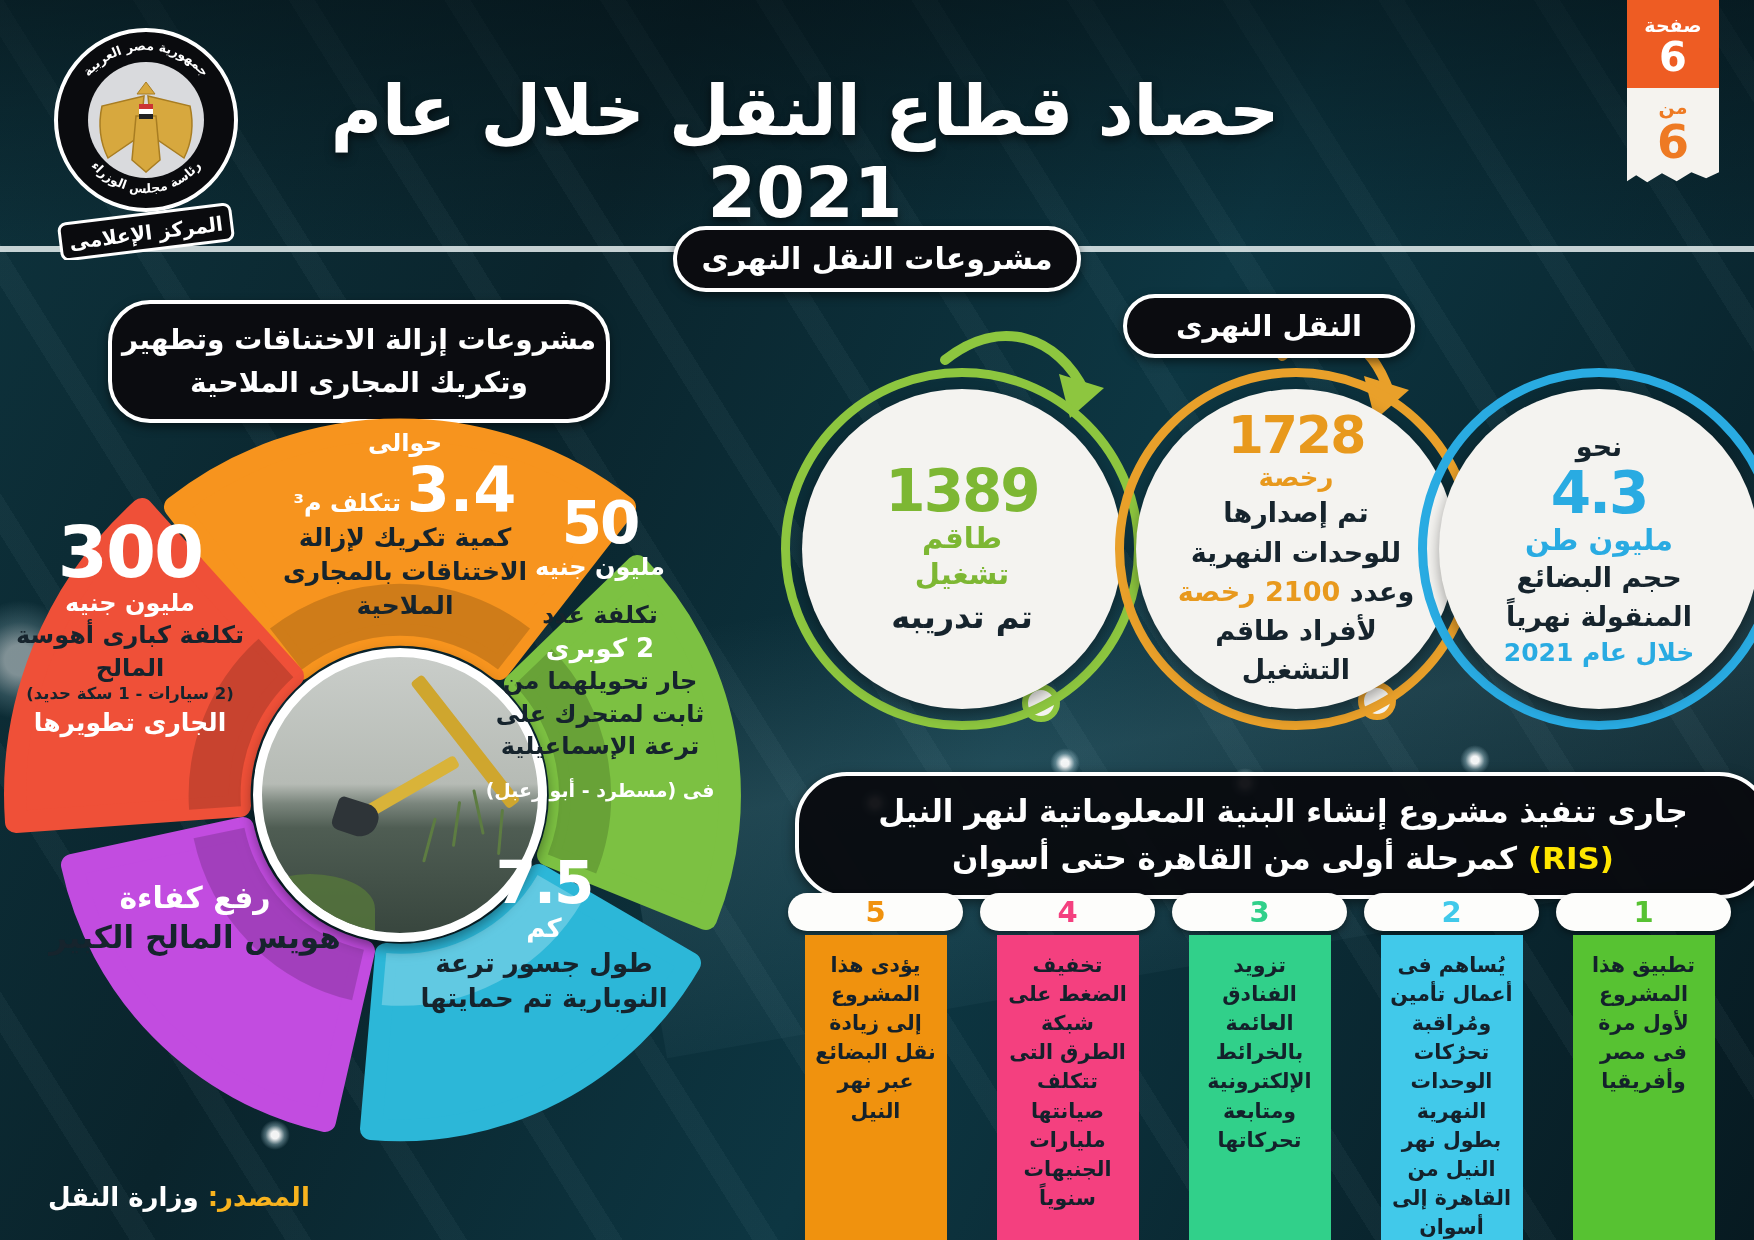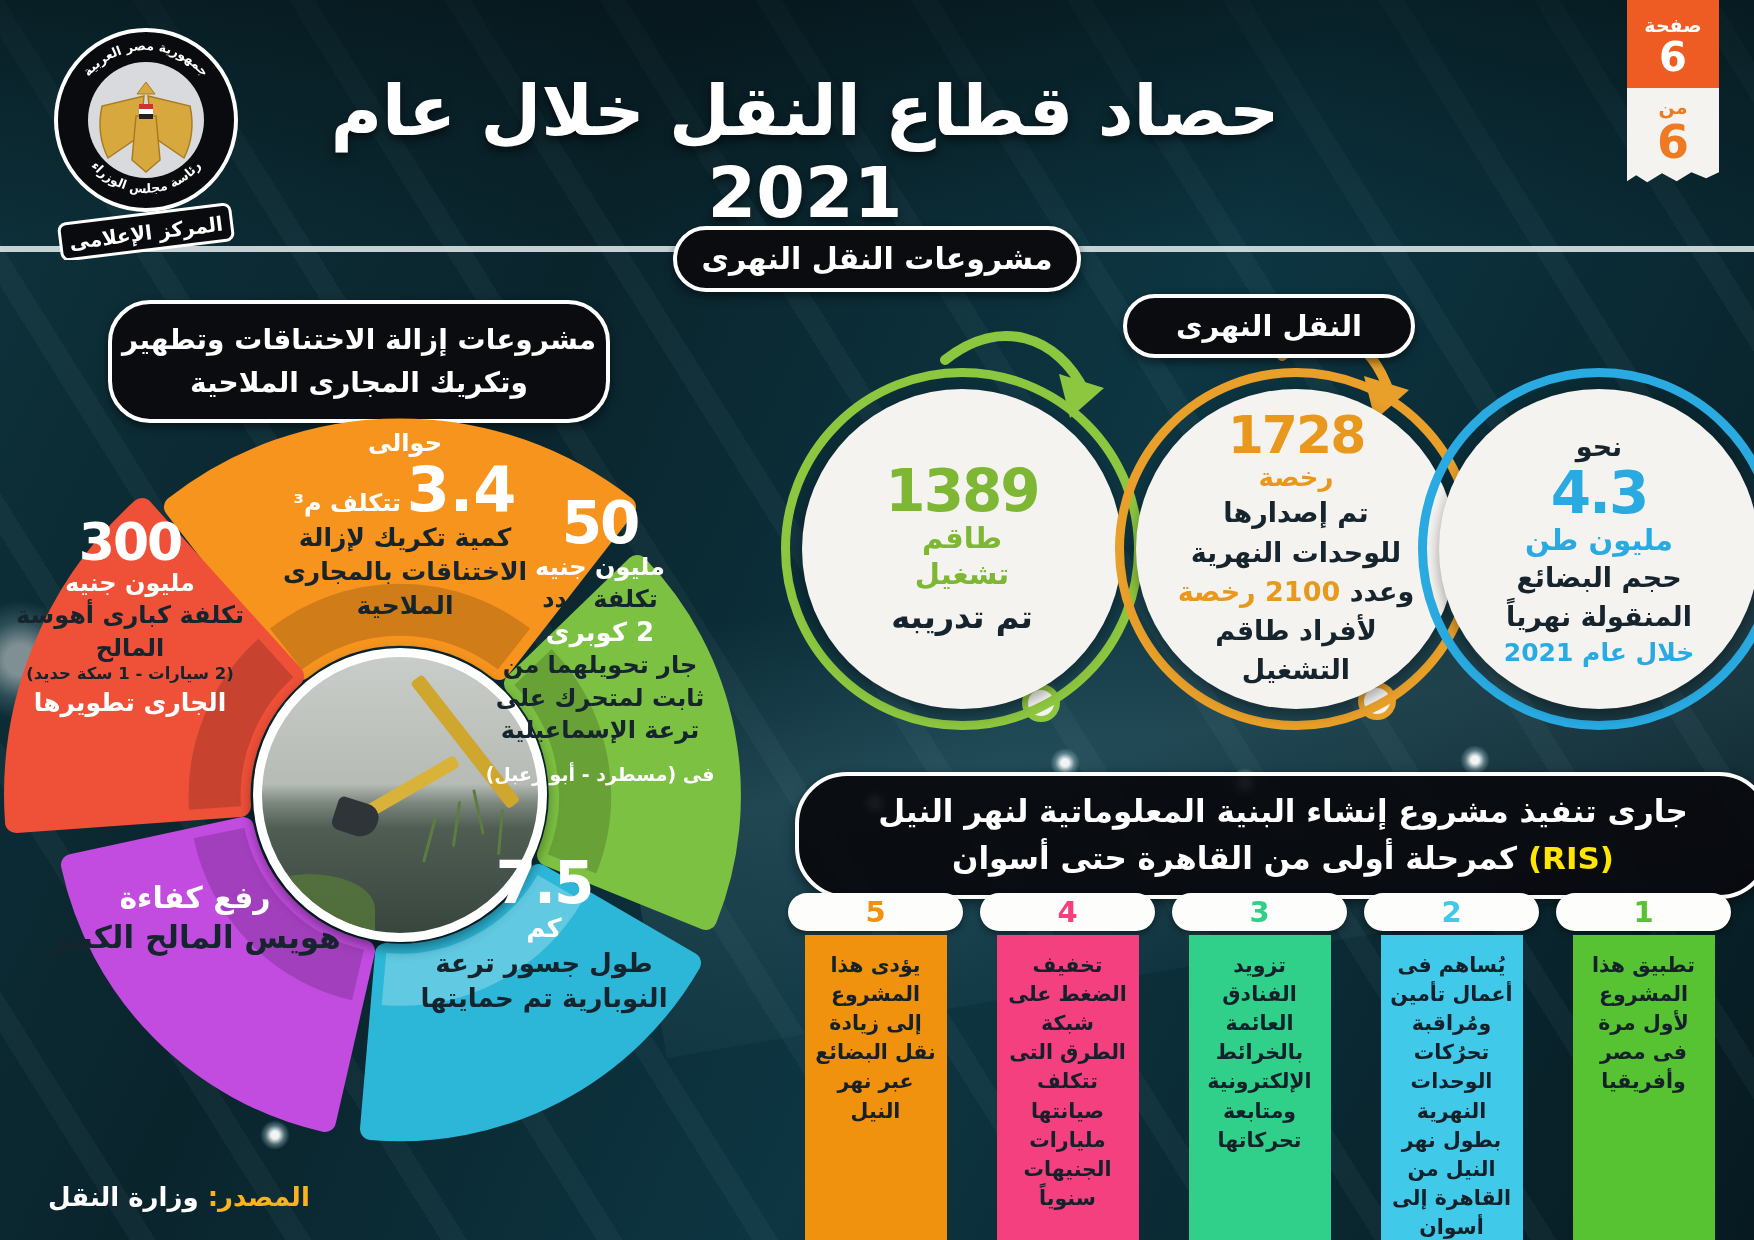--- a/index.html
+++ b/index.html
@@ -213,31 +213,31 @@
   </svg>
 
   <div class="ptxt orange-txt rtl">
     <div class="small w">حوالى</div>
     <div><span class="val w">3.4</span>
       <span class="unit w">تتكلف م³</span></div>
     <div class="desc d">كمية تكريك لإزالة الاختناقات بالمجارى الملاحية</div>
   </div>
 
   <div class="ptxt red-txt rtl">
-    <div class="val w" style="font-size:52px;">300</div>
+    <div class="val w" style="font-size:72px;">300</div>
     <div class="small w">مليون جنيه</div>
     <div class="desc d" style="font-size:24px;">تكلفة كبارى أهوسة المالح</div>
     <div class="tiny d" style="font-size:16.5px;">(2 سيارات - 1 سكة حديد)</div>
     <div class="small w" style="font-size:25px;margin-top:4px;">الجارى تطويرها</div>
   </div>
 
   <div class="ptxt green-txt rtl">
     <div class="val w" style="font-size:58px;">50</div>
     <div class="small w">مليون جنيه</div>
-    <div class="desc d" style="font-size:24px;">تكلفة عدد</div>
+    <div class="desc d" style="font-size:24px;margin-top:16px;">تكلفة عدد</div>
     <div class="small w" style="font-size:26px;">2 كوبرى</div>
     <div class="desc d" style="font-size:24px;">جار تحويلهما من ثابت لمتحرك على ترعة الإسماعيلية</div>
     <div class="tiny w" style="font-size:19px;margin-top:16px;">فى (مسطرد - أبو زعبل)</div>
   </div>
 
   <div class="ptxt cyan-txt rtl">
     <div class="val w" style="font-size:58px;">7.5</div>
     <div class="small w" style="font-size:26px;">كم</div>
     <div class="desc d" style="font-size:26px;">طول جسور ترعة النوبارية تم حمايتها</div>
   </div>

